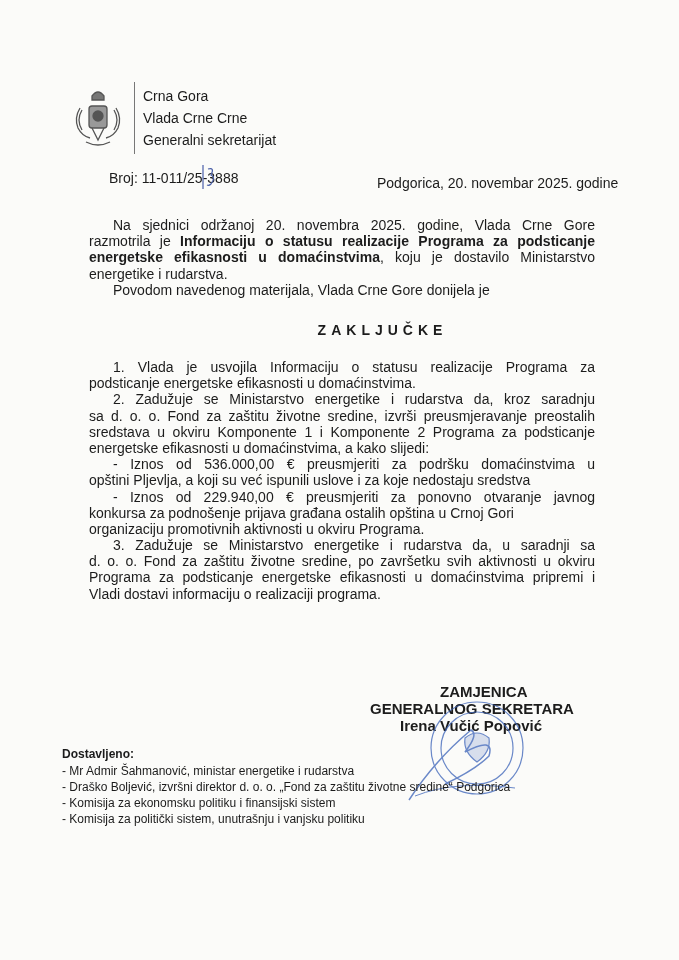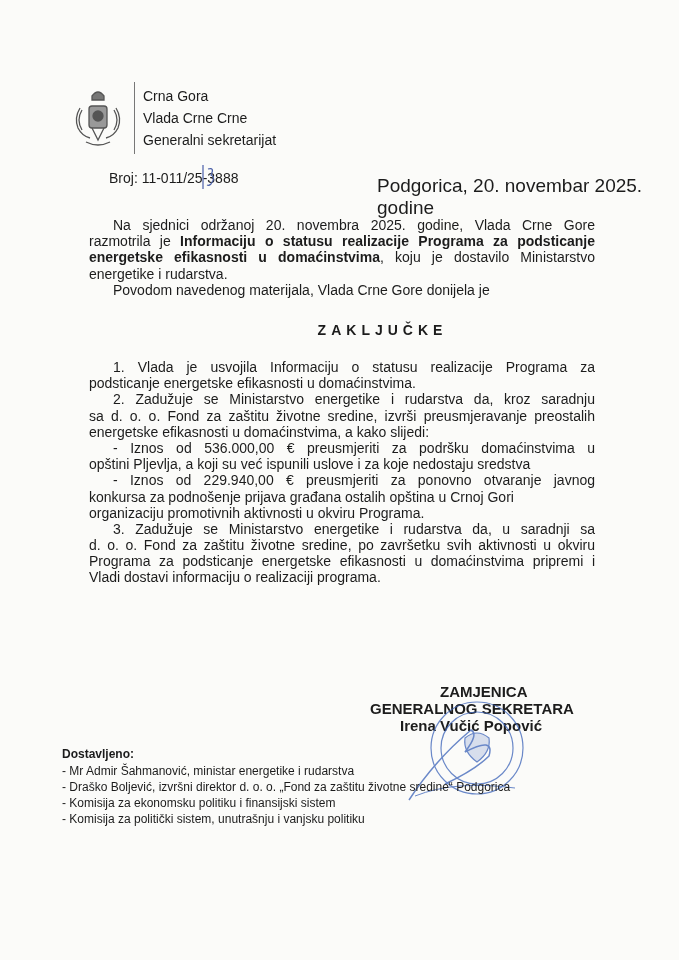--- a/index.html
+++ b/index.html
@@ -6,21 +6,21 @@
   body {
     width: 679px; height: 960px; background: #fbfbf9; position: relative; overflow: hidden;
     font-family: "Liberation Sans", "DejaVu Sans", sans-serif; color: #1c1c1c;
   }
   .abs { position: absolute; }
   .crest { left: 72px; top: 88px; width: 52px; height: 62px; }
   .hdr-line { left: 134px; top: 82px; width: 1px; height: 72px; background: #777; }
   .hdr { left: 143px; font-size: 14px; font-weight: normal; }
   .broj { left: 73px; top: 170px; font-size: 14px; margin-left: 36px; }
   .hand { left: 201px; top: 164px; width: 18px; height: 26px; }
-  .date { left: 377px; top: 175px; font-size: 19px; }
+  .date { left: 377px; top: 175px; font-size: 14px; }
   .para { left: 89px; width: 506px; font-size: 14px; line-height: 16.2px; text-align: justify; }
   .line { display: block; text-align: justify; text-align-last: justify; white-space: nowrap; height: 16.2px; }
   .line.last { text-align-last: left; }
   .ind { padding-left: 24px; }
   .title { left: 0; width: 679px; top: 322px; text-align: center; font-size: 14px; font-weight: bold; letter-spacing: 5px; padding-left: 43px; }
   .sig { font-size: 15px; font-weight: bold; text-align: left; }
   .stamp { left: 405px; top: 700px; width: 128px; height: 112px; }
   .dost { left: 62px; font-size: 12px; }
 </style>
 </head>
@@ -57,20 +57,21 @@
   <span class="line last ind">Povodom navedenog materijala, Vlada Crne Gore donijela je</span>
 </div>
 
 <div class="abs title">ZAKLJUČKE</div>
 
 <div class="abs para" style="top:359px">
   <span class="line ind">1. Vlada je usvojila Informaciju o statusu realizacije Programa za</span>
   <span class="line last">podsticanje energetske efikasnosti u domaćinstvima.</span>
   <span class="line ind">2. Zadužuje se Ministarstvo energetike i rudarstva da, kroz saradnju</span>
   <span class="line">sa d. o. o. Fond za zaštitu životne sredine, izvrši preusmjeravanje preostalih</span>
+  <span class="line">sredstava u okviru Komponente 1 i Komponente 2 Programa za podsticanje</span>
   <span class="line last">energetske efikasnosti u domaćinstvima, a kako slijedi:</span>
   <span class="line ind">- Iznos od 536.000,00 € preusmjeriti za podršku domaćinstvima u</span>
   <span class="line last">opštini Pljevlja, a koji su već ispunili uslove i za koje nedostaju sredstva</span>
   <span class="line ind">- Iznos od 229.940,00 € preusmjeriti za ponovno otvaranje javnog</span>
   <span class="line last">konkursa za podnošenje prijava građana ostalih opština u Crnoj Gori</span>
   <span class="line last">organizaciju promotivnih aktivnosti u okviru Programa.</span>
   <span class="line ind">3. Zadužuje se Ministarstvo energetike i rudarstva da, u saradnji sa</span>
   <span class="line">d. o. o. Fond za zaštitu životne sredine, po završetku svih aktivnosti u okviru</span>
   <span class="line">Programa za podsticanje energetske efikasnosti u domaćinstvima pripremi i</span>
   <span class="line last">Vladi dostavi informaciju o realizaciji programa.</span>

